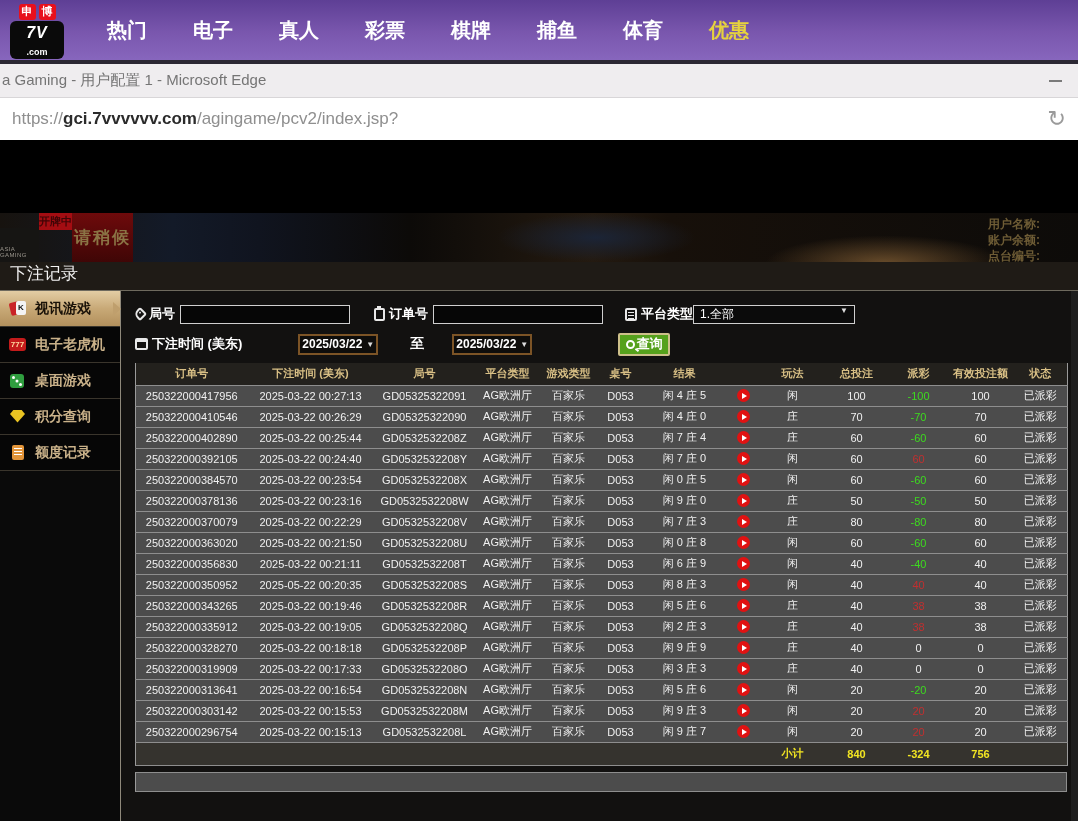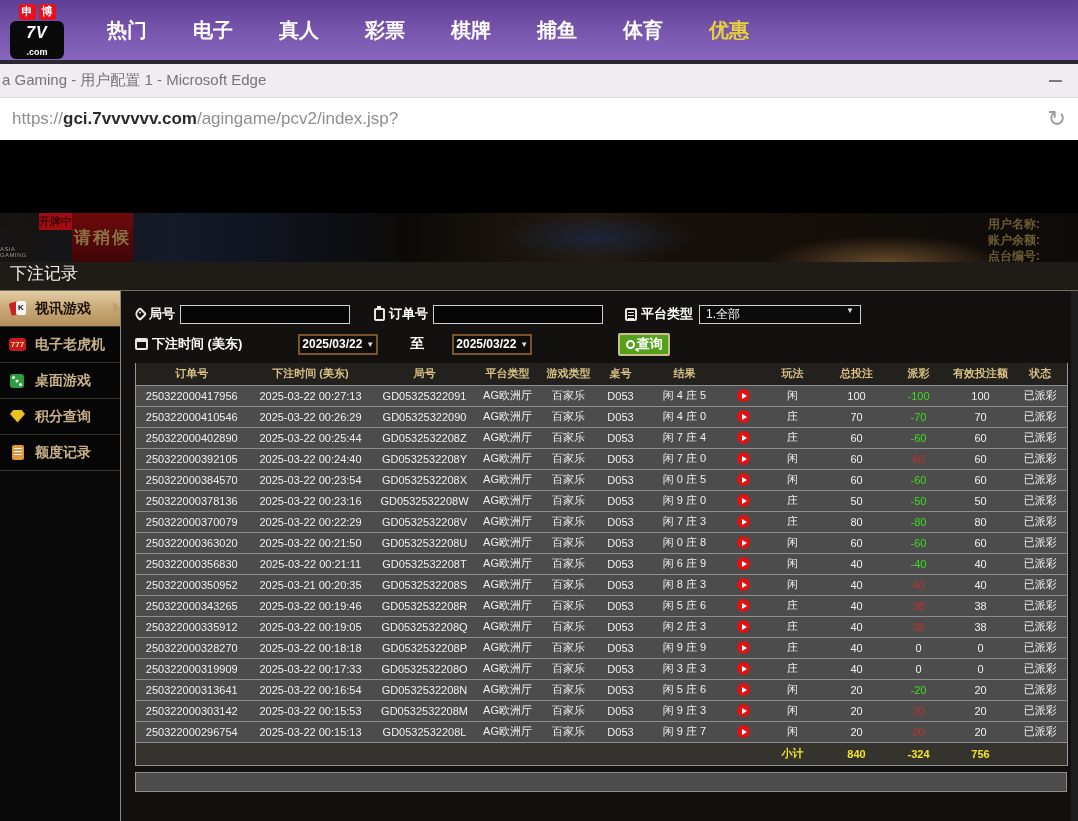--- a/index.html
+++ b/index.html
@@ -61,21 +61,21 @@
   .dice-ico::after { content:""; position:absolute; left:2px; top:2px; width:3px; height:3px; border-radius:50%; background:#fff; box-shadow:7px 7px 0 #fff, 3.5px 3.5px 0 #fff; }
   .gem-ico { position:absolute; left:2px; top:2px; width:15px; height:13px; background:#e9c322; clip-path:polygon(25% 0,75% 0,100% 35%,50% 100%,0 35%); }
   .doc-ico { position:absolute; left:4px; top:1px; width:12px; height:15px; background:#e2953a; border-radius:2px; }
   .doc-ico::after { content:""; position:absolute; left:2px; top:3px; width:8px; height:8px; background:repeating-linear-gradient(180deg,#fff 0 1px,transparent 1px 3px); }
 
   
   .content { flex:1; background:#121110; padding:12px 6px 0 14px; position:relative; }
   .filter-row { display:flex; align-items:center; height:22px; margin-bottom:8px; }
   .f-label { color:#fff; font-size:13px; font-weight:bold; display:flex; align-items:center; gap:4px; white-space:nowrap; }
   .t-input { width:170px; height:19px; background:#060606; border:1px solid #cfcfcf; color:#eee; font-size:12px; padding:0 4px; margin-left:5px; }
-  .p-select { width:162px; height:19px; background:#0b0b0b; border:1px solid #cfcfcf; color:#fff; font-size:12px; margin-left:6px; display:flex; justify-content:space-between; padding:0 6px; cursor:pointer; }
+  .p-select { width:162px; height:19px; background:#0b0b0b; border:1px solid #cfcfcf; color:#fff; font-size:12px; display:flex; justify-content:space-between; padding:0 6px; cursor:pointer; }
   .sel-arrow { font-size:8px; color:#ddd; }
   .d-select { width:80px; height:21px; background:#0e0d0b; border:2px solid #7c5426; color:#fff; font-size:12px; font-weight:bold; display:flex; align-items:center; justify-content:center; gap:4px; cursor:pointer; }
   .to-label { color:#fff; font-size:14px; font-weight:bold; margin:0 28px 0 32px; }
   .q-btn { width:52px; height:23px; background:#55a11c; border:2px solid #cdc08a; border-radius:2px; color:#fff; font-size:13px; font-weight:bold; display:flex; align-items:center; justify-content:center; gap:2px; cursor:pointer; }
   .lens { width:9px; height:9px; border:2px solid #fff; border-radius:50%; position:relative; flex:none; }
   .lens::after { content:""; position:absolute; left:7px; top:7px; width:4px; height:2px; background:#fff; transform:rotate(40deg); }
 
   
   .tag-ico { width:10px; height:10px; border:2px solid #e8e8e8; border-radius:2px 2px 2px 6px; transform:rotate(45deg); position:relative; flex:none; }
   .tag-ico::after { content:""; position:absolute; left:1px; top:1px; width:2px; height:2px; border-radius:50%; background:#e8e8e8; }
@@ -403,21 +403,21 @@
     <td>闲 6 庄 9</td>
     <td><span class="play-btn"></span></td>
     <td>闲</td>
     <td>40</td>
     <td style="color: rgb(61, 219, 31);">-40</td>
     <td>40</td>
     <td class="status-ok">已派彩</td>
   </tr>
             <tr>
     <td>250322000350952</td>
-    <td>2025-03-21 00:20:35</td>
+    <td>2025-05-22 00:20:35</td>
     <td>GD0532532208S</td>
     <td>AG欧洲厅</td>
     <td>百家乐</td>
     <td>D053</td>
     <td>闲 8 庄 3</td>
     <td><span class="play-btn"></span></td>
     <td>闲</td>
     <td>40</td>
     <td style="color: rgb(192, 48, 48);">40</td>
     <td>40</td>

